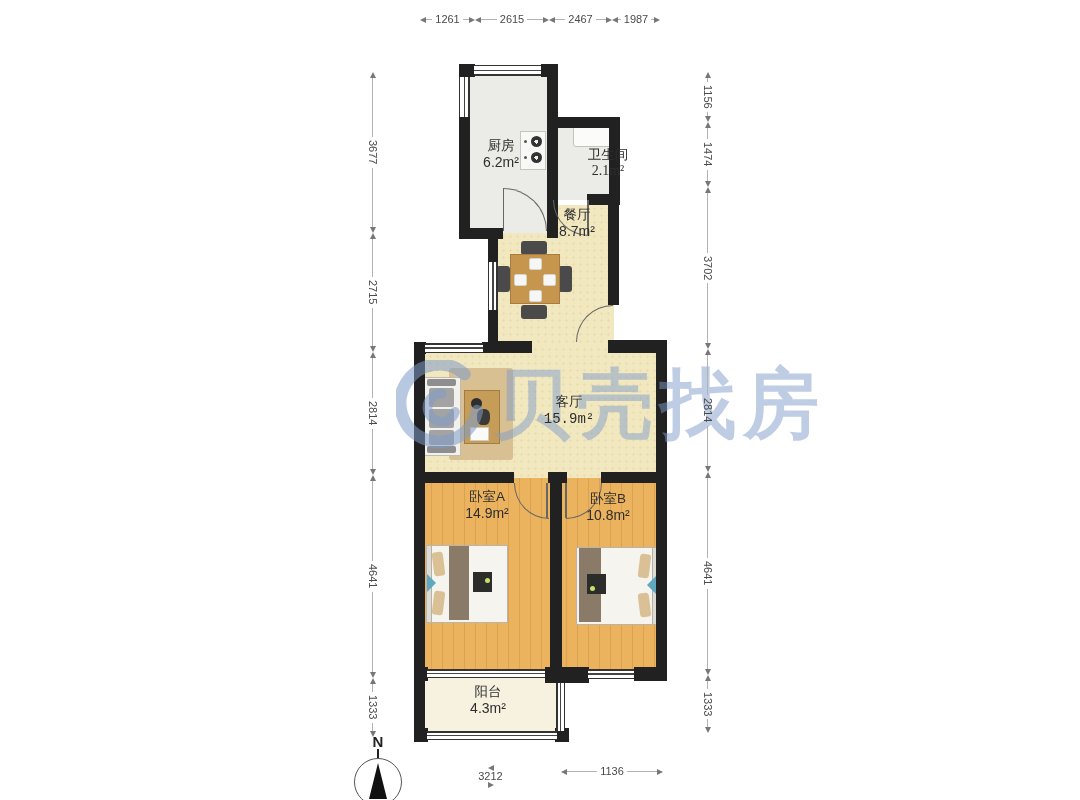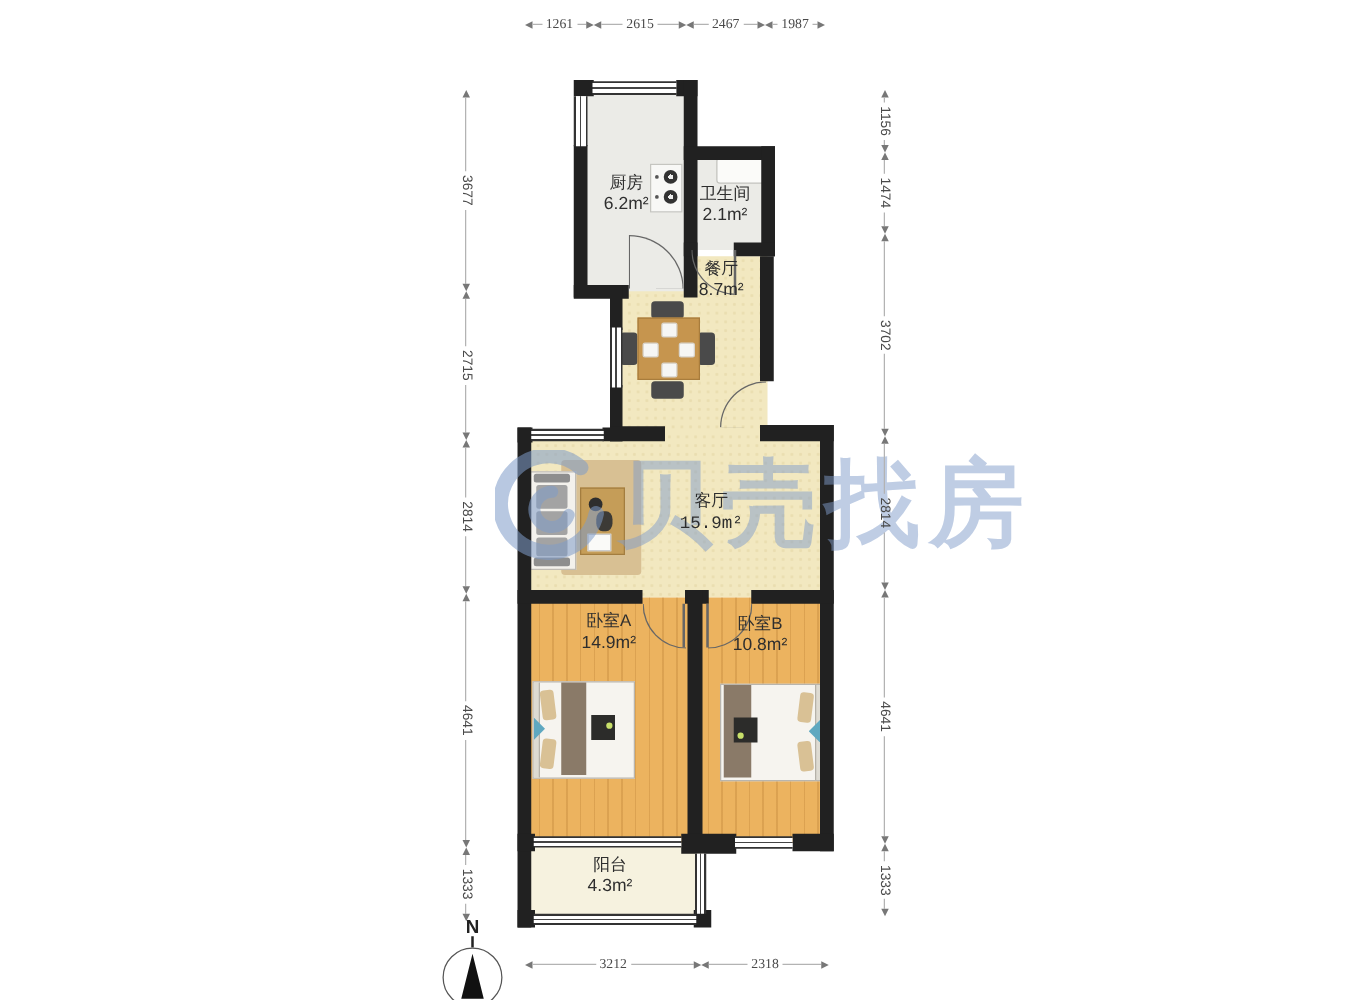--- a/index.html
+++ b/index.html
@@ -37,21 +37,21 @@
   .seg-h{flex-direction:row;}
   .seg-v{flex-direction:column;}
   .ah{display:block;width:0;height:0;border:solid transparent;}
   .ah-w{border-width:3px 6px 3px 0;border-right-color:#777;}
   .ah-e{border-width:3px 0 3px 6px;border-left-color:#777;}
   .ah-n{border-width:0 3px 6px 3px;border-bottom-color:#777;}
   .ah-s{border-width:6px 3px 0 3px;border-top-color:#777;}
   .dline-h{flex:1;height:1px;background:#b3b3b3;min-width:2px;}
   .dline-v{flex:1;width:1px;background:#b3b3b3;min-height:2px;}
   .dlabel{font-size:11px;color:#4a4a4a;line-height:1;}
-  .seg-h .dlabel{padding:0 3px;font-family:Liberation Serif, serif;}
+  .seg-h .dlabel{padding:0 3px;}
   .seg-v .dlabel{writing-mode:vertical-rl;padding:3px 0;}
   
   #watermark{position:absolute;left:396px;top:360px;display:flex;align-items:center;gap:10px;
     z-index:4;pointer-events:none;}
   #watermark .wm-text{font-size:76px;font-weight:bold;letter-spacing:7px;color:rgba(127,156,201,.5);
     line-height:1;white-space:nowrap;}
   
   #compass{position:absolute;left:351px;top:735px;width:54px;text-align:center;z-index:6;}
   #compass .n{font-size:15px;font-weight:bold;color:#222;display:block;line-height:14px;}
   #compass .stem{width:1.5px;height:9px;background:#222;margin:0 auto;}
@@ -186,21 +186,21 @@
     <div class="circle">
       <div class="needle"></div>
     </div>
   </div>
 
   <div id="labels-root">
       <div class="room-label" style="left: 446px; top: 138px;">
         <span class="rname">厨房</span>
         <span class="rarea">6.2m²</span>
       </div>
-      <div class="room-label" style="left: 525px; top: 147px;">
+      <div class="room-label" style="left: 553px; top: 147px; font-family: Liberation Serif, serif;">
         <span class="rname">卫生间</span>
         <span class="rarea">2.1m²</span>
       </div>
       <div class="room-label" style="left: 522px; top: 207px;">
         <span class="rname">餐厅</span>
         <span class="rarea">8.7m²</span>
       </div>
       <div class="room-label" style="left: 514px; top: 395px; font-family: Liberation Mono, monospace;">
         <span class="rname">客厅</span>
         <span class="rarea">15.9m²</span>
@@ -243,31 +243,31 @@
         </div>
         <div class="seg seg-h" style="width: 48px;">
           <span class="ah ah-w"></span>
           <span class="dline-h"></span>
           <span class="dlabel">1987</span>
           <span class="dline-h"></span>
           <span class="ah ah-e"></span>
         </div>
       </div>
       <div class="dim-group dim-h" style="left: 420px; top: 765px;">
-        <div class="seg seg-h" style="width: 141px;">
+        <div class="seg seg-h" style="width: 141px; flex-direction: column;">
           <span class="ah ah-w"></span>
           <span class="dline-h"></span>
           <span class="dlabel">3212</span>
           <span class="dline-h"></span>
           <span class="ah ah-e"></span>
         </div>
         <div class="seg seg-h" style="width: 102px;">
           <span class="ah ah-w"></span>
           <span class="dline-h"></span>
-          <span class="dlabel">2318</span>
+          <span class="dlabel">1136</span>
           <span class="dline-h"></span>
           <span class="ah ah-e"></span>
         </div>
       </div>
       <div class="dim-group dim-v" style="left: 365px; top: 72px;">
         <div class="seg seg-v" style="height: 161px;">
           <span class="ah ah-n"></span>
           <span class="dline-v"></span>
           <span class="dlabel">3677</span>
           <span class="dline-v"></span>

